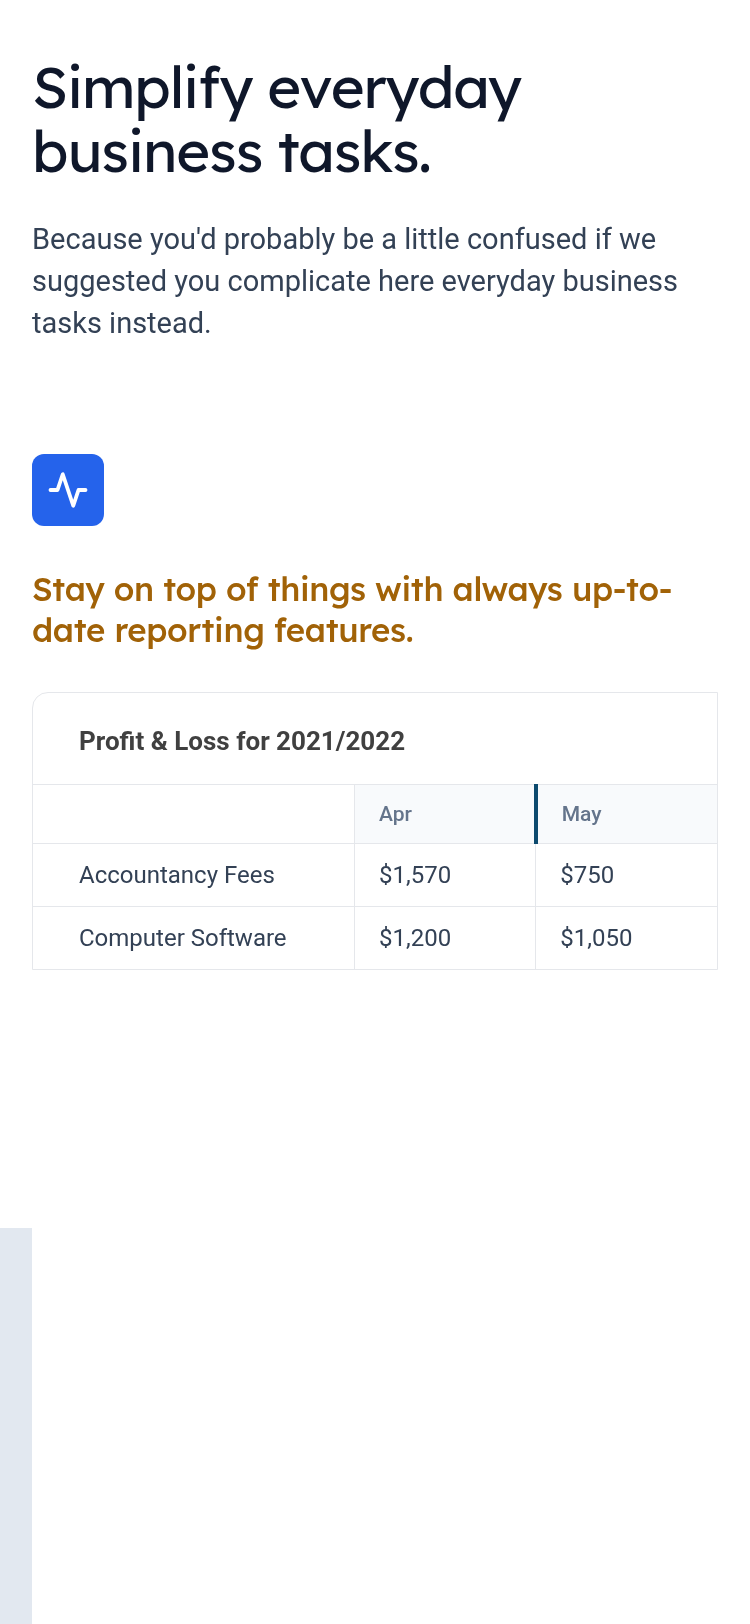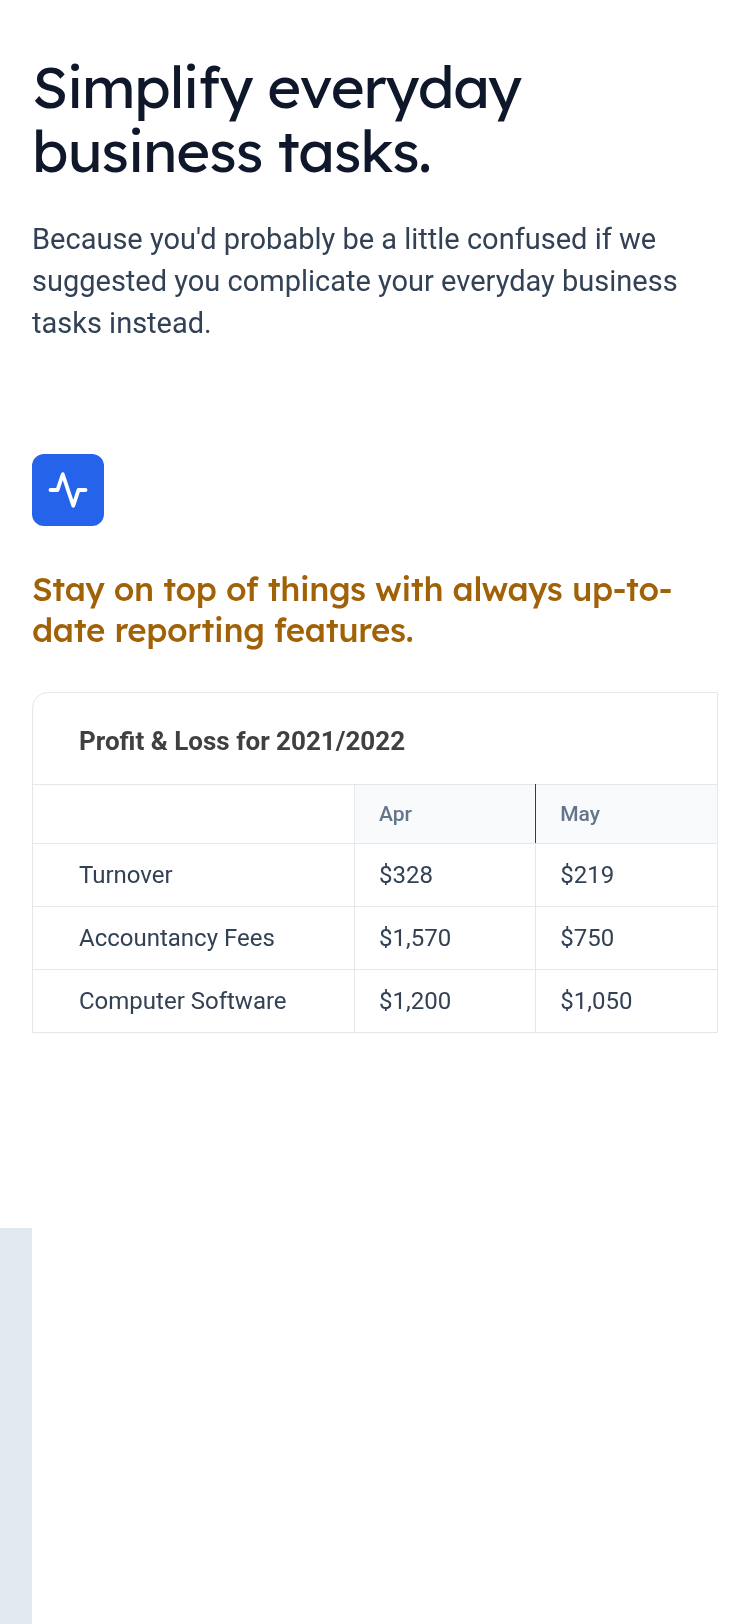--- a/index.html
+++ b/index.html
@@ -101,21 +101,21 @@
       padding: 17px 24px;
       border-top: 1px solid #e5e7eb;
       border-bottom: 1px solid #e5e7eb;
     }
     thead th:first-child {
       background: #ffffff;
       padding-left: 46px;
       border-right: 1px solid #e5e7eb;
     }
     thead th:nth-child(2) {
-      border-right: 1px solid #0c4a6e;
+      border-right: 4px solid #0c4a6e;
     }
     tbody td {
       font-size: 24px;
       color: #334155;
       padding: 17px 24px;
       border-bottom: 1px solid #e5e7eb;
     }
     tbody td:first-child {
       padding-left: 46px;
       border-right: 1px solid #e5e7eb;
@@ -129,21 +129,21 @@
     .col-label { width: 47%; }
     .col-month { width: 26.5%; }
   </style>
 </head>
 <body>
 
 <div class="bg-accent"></div>
 
 <div class="container">
   <h1 class="main-title">Simplify everyday business tasks.</h1>
-  <p class="main-subtitle">Because you'd probably be a little confused if we suggested you complicate your everyday business tasks instead.</p>
+  <p class="main-subtitle">Because you'd probably be a little confused if we suggested you complicate here everyday business tasks instead.</p>
 
   <div class="feature-icon">
     <svg width="42" height="42" viewBox="0 0 24 24" fill="none" stroke="white" stroke-width="2.2" stroke-linecap="round" stroke-linejoin="round">
       <polyline points="22,12 18,12 15,21 9,3 6,12 2,12"></polyline>
     </svg>
   </div>
 
   <h2 class="feature-title">Stay on top of things with always up-to-date reporting features.</h2>
 
   <div class="table-card">
@@ -151,25 +151,20 @@
     <table>
       <thead>
         <tr>
           <th class="col-label"></th>
           <th class="col-month">Apr</th>
           <th class="col-month">May</th>
         </tr>
       </thead>
       <tbody>
         <tr>
-          <td>Turnover</td>
-          <td>$328</td>
-          <td>$219</td>
-        </tr>
-        <tr>
           <td>Accountancy Fees</td>
           <td>$1,570</td>
           <td>$750</td>
         </tr>
         <tr>
           <td>Computer Software</td>
           <td>$1,200</td>
           <td>$1,050</td>
         </tr>
       </tbody>

